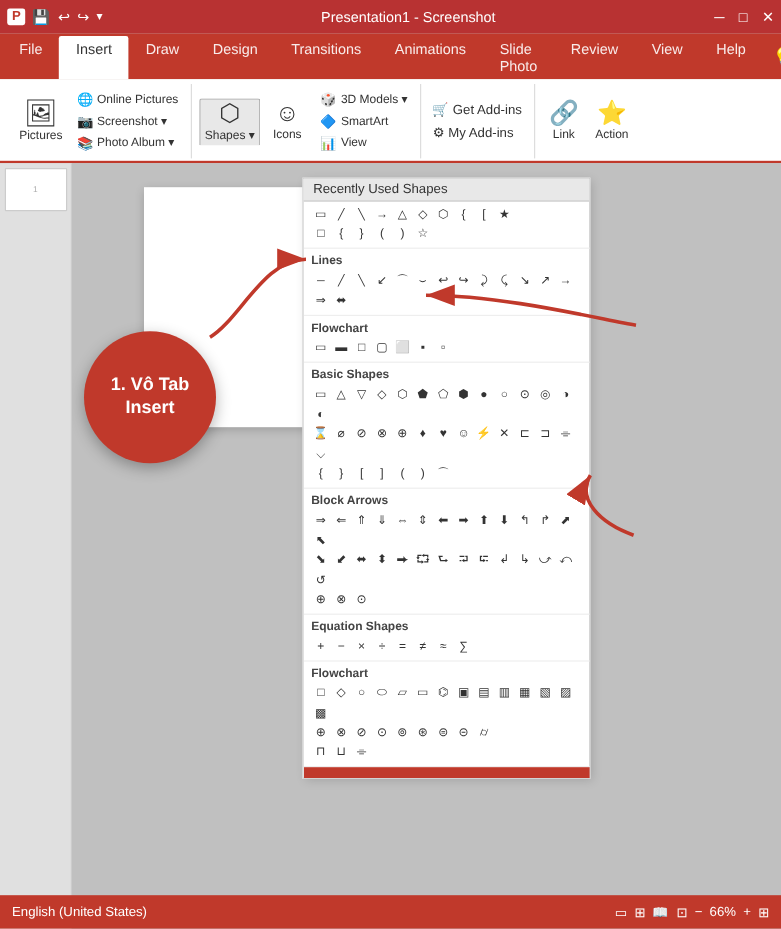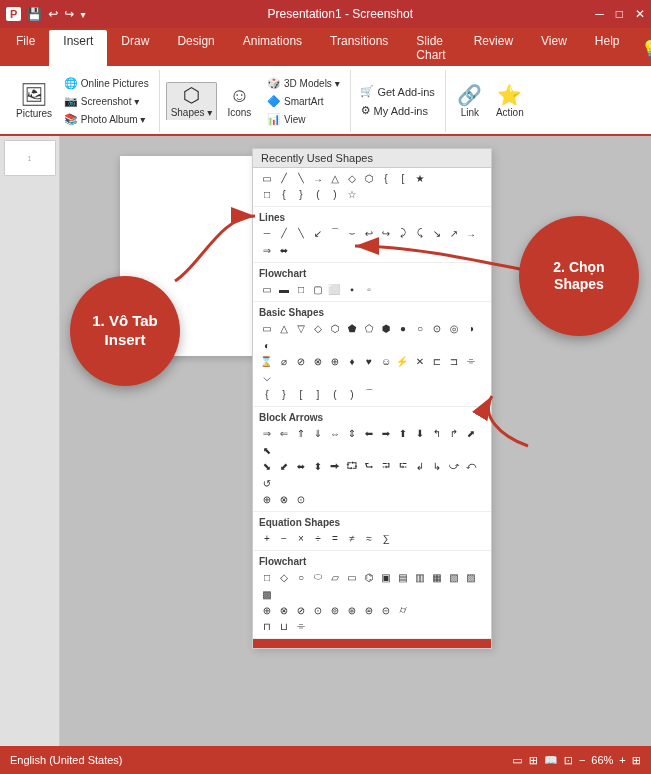--- a/index.html
+++ b/index.html
@@ -298,23 +298,23 @@
       <span>□</span>
       <span>✕</span>
     </div>
   </div>
 
   <div class="tab-bar">
     <div class="tab">File</div>
     <div class="tab active">Insert</div>
     <div class="tab">Draw</div>
     <div class="tab">Design</div>
+    <div class="tab">Transitions</div>
     <div class="tab">Animations</div>
-    <div class="tab">Transitions</div>
-    <div class="tab">Slide Chart</div>
+    <div class="tab">Slide Photo</div>
     <div class="tab">Review</div>
     <div class="tab">View</div>
     <div class="tab">Help</div>
     <div style="margin-left:auto;display:flex;align-items:center;padding:0 8px;color:white;font-size:16px;">💡</div>
   </div>
 
   <div class="command-bar">
 
     <div class="cmd-group">
       <div style="display:flex;flex-direction:column;align-items:center;">
@@ -617,24 +617,20 @@
 
         <path d="M 470 135 C 440 130, 360 110, 295 110" stroke="#c0392b" stroke-width="3" fill="none" marker-end="url(#arrowhead)"></path>
 
         <path d="M 468 310 C 440 300, 420 280, 432 260" stroke="#c0392b" stroke-width="3" fill="none" marker-end="url(#arrowhead)"></path>
       </svg>
 
       <div class="annot-1">
         <span style="white-space:pre-line;">1. Vô Tab
 Insert</span>
       </div>
-      <div class="annot-2">
-        <span style="white-space:pre-line;font-size:14px;">2. Chọn
-Shapes</span>
-      </div>
 
     </div>
   </div>
 
   <div class="status-bar">
     <span>English (United States)</span>
     <div style="margin-left:auto;display:flex;gap:6px;align-items:center;">
       <span title="Normal">▭</span>
       <span title="Slide Sorter">⊞</span>
       <span title="Reading">📖</span>

